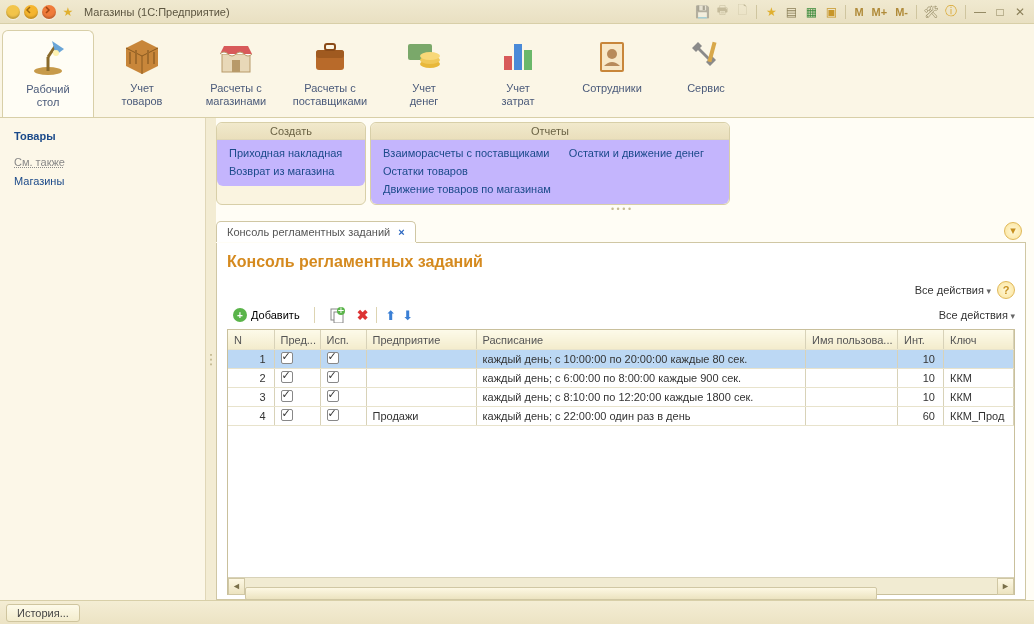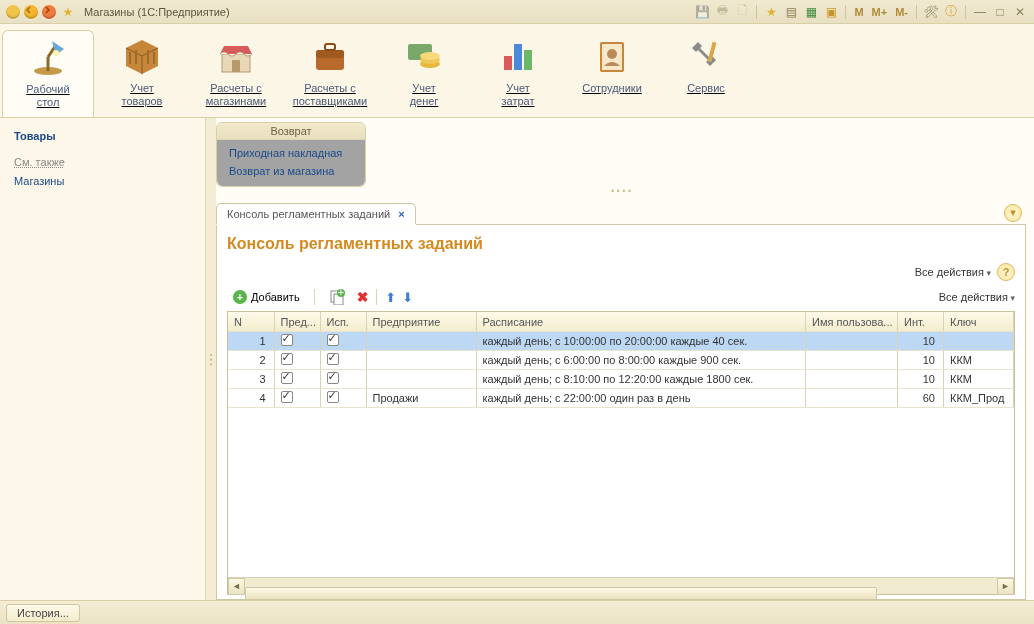--- a/index.html
+++ b/index.html
@@ -11,41 +11,41 @@
 .tb-circle { width: 14px; height: 14px; border-radius: 50%; margin-right: 2px; box-shadow: inset 0 -2px 2px rgba(0,0,0,0.2), 0 1px 1px rgba(255,255,255,0.6); }
 .tb-icon { width: 16px; height: 16px; display: inline-flex; align-items: center; justify-content: center; font-size: 12px; }
 .tb-title { margin-left: 8px; color: #5c5540; }
 .tb-right { margin-left: auto; display: flex; align-items: center; gap: 4px; }
 .tb-right .sep { width: 1px; height: 14px; background: #cfc59f; margin: 0 2px; }
 .small-ico { width: 16px; height: 16px; display: inline-flex; align-items: center; justify-content: center; color: #8a7f58; cursor: pointer; font-size: 12px; }
 .small-ico.dim { opacity: 0.4; }
 .mtxt { color: #b08b3a; font-weight: bold; cursor: pointer; padding: 0 2px; }
 
 .ribbon { background: #fbf6e6; padding: 6px 2px 0 2px; display: flex; gap: 2px; border-bottom: 1px solid #d8cfa8; }
-.ribbon-tab { width: 92px; text-align: center; padding: 4px 2px 8px 2px; cursor: pointer; border-radius: 6px 6px 0 0; text-decoration: underline; }
+.ribbon-tab { width: 92px; text-align: center; padding: 4px 2px 8px 2px; cursor: pointer; border-radius: 6px 6px 0 0; }
 .ribbon-tab.active { background: #fffdf5; border: 1px solid #d8cfa8; border-bottom: none; }
 .ribbon-ico { width: 44px; height: 44px; margin: 0 auto 4px auto; display: flex; align-items: center; justify-content: center; }
 .ribbon-lbl { color: #4a5a7a; line-height: 1.2; }
 
 .body-row { flex: 1; display: flex; min-height: 0; background: #fffdf5; border-radius: 13px; }
 .sidebar { width: 206px; background: #fcf7e8; border-right: 1px solid #e0d7b8; padding: 10px 14px; }
 .sidebar .grp { margin-bottom: 12px; }
 .sidebar .bold { color: #1b4a8a; font-weight: bold; display: block; padding: 2px 0; cursor: pointer; }
 .sidebar .link { color: #1b4a8a; display: block; padding: 3px 0; cursor: pointer; }
 .sidebar .hdr { color: #888; text-decoration: underline dotted; margin-bottom: 4px; display: block; }
 
 .splitter { width: 10px; background: #f3ecd3; display: flex; align-items: center; justify-content: center; cursor: col-resize; }
 .splitter::before { content: "⋮"; color: #b8ad82; font-size: 14px; }
 
 .main { flex: 1; display: flex; flex-direction: column; min-width: 0; background: #fffdf5; padding: 0 8px 0 0; }
 
 .panels-row { display: flex; gap: 4px; padding: 4px 0 0 0; }
 .panel { border: 1px solid #d8cfa8; border-radius: 6px; background: #faf4e0; }
 .panel-hd { text-align: center; color: #6b6345; padding: 2px 0; background: linear-gradient(#f1e9cc,#eadfbc); border-radius: 6px 6px 0 0; border-bottom: 1px solid #e0d7b8; }
-.panel-body { padding: 4px 12px 6px 12px; background: #a3a3a3; border-radius: 0 0 6px 6px; }
+.panel-body { padding: 4px 12px 6px 12px; background: #c4b5fd; border-radius: 0 0 6px 6px; }
 .panel-body .link { color: #1b4a8a; display: block; padding: 3px 0; cursor: pointer; }
 .panel.create { width: 150px; }
 .panel.reports { flex: 1; max-width: 360px; }
 .reports-cols { display: flex; gap: 18px; }
 
 .dots-row { text-align: center; color: #c7bd94; padding: 0; font-size: 9px; line-height: 8px; }
 
 .tabbar { display: flex; align-items: center; margin-top: 6px; }
 .file-tab { background: #fff; border: 1px solid #d0c7a4; border-bottom: none; border-radius: 5px 5px 0 0; padding: 4px 10px; display: flex; align-items: center; gap: 8px; color: #555; }
 .file-tab .x { color: #2a66c0; cursor: pointer; font-weight: bold; }
@@ -229,24 +229,37 @@
       <span class="hdr">См. также</span>
       <span class="link">Магазины</span>
     </div>
   </div>
 
   <div class="splitter"></div>
 
   <div class="main">
     <div class="panels-row">
       <div class="panel create">
-        <div class="panel-hd">Возврат</div>
+        <div class="panel-hd">Создать</div>
         <div class="panel-body">
           <span class="link">Приходная накладная</span>
           <span class="link">Возврат из магазина</span>
+        </div>
+      </div>
+      <div class="panel reports">
+        <div class="panel-hd">Отчеты</div>
+        <div class="panel-body reports-cols">
+          <div>
+            <span class="link">Взаиморасчеты с поставщиками</span>
+            <span class="link">Остатки товаров</span>
+            <span class="link">Движение товаров по магазинам</span>
+          </div>
+          <div>
+            <span class="link">Остатки и движение денег</span>
+          </div>
         </div>
       </div>
     </div>
     <div class="dots-row">• • • •</div>
 
     <div class="tabbar">
       <div class="file-tab">
         <span>Консоль регламентных заданий</span>
         <span class="x">×</span>
       </div>
@@ -309,21 +322,21 @@
               <th>Инт.</th>
               <th>Ключ</th>
             </tr>
               </thead>
             <tbody id="tbody">
                 <tr class="selected">
                   <td class="num">1</td>
                   <td><span class="chk on"></span></td>
                   <td><span class="chk on"></span></td>
                   <td></td>
-                  <td>каждый  день; с 10:00:00 по 20:00:00 каждые 40 сек.</td>
+                  <td>каждый  день; с 10:00:00 по 20:00:00 каждые 80 сек.</td>
                   <td></td>
                   <td class="num">10</td>
                   <td></td>
                 </tr>
                 <tr>
                   <td class="num">2</td>
                   <td><span class="chk on"></span></td>
                   <td><span class="chk on"></span></td>
                   <td></td>
                   <td>каждый  день; с 6:00:00 по 8:00:00 каждые 900 сек.</td>

